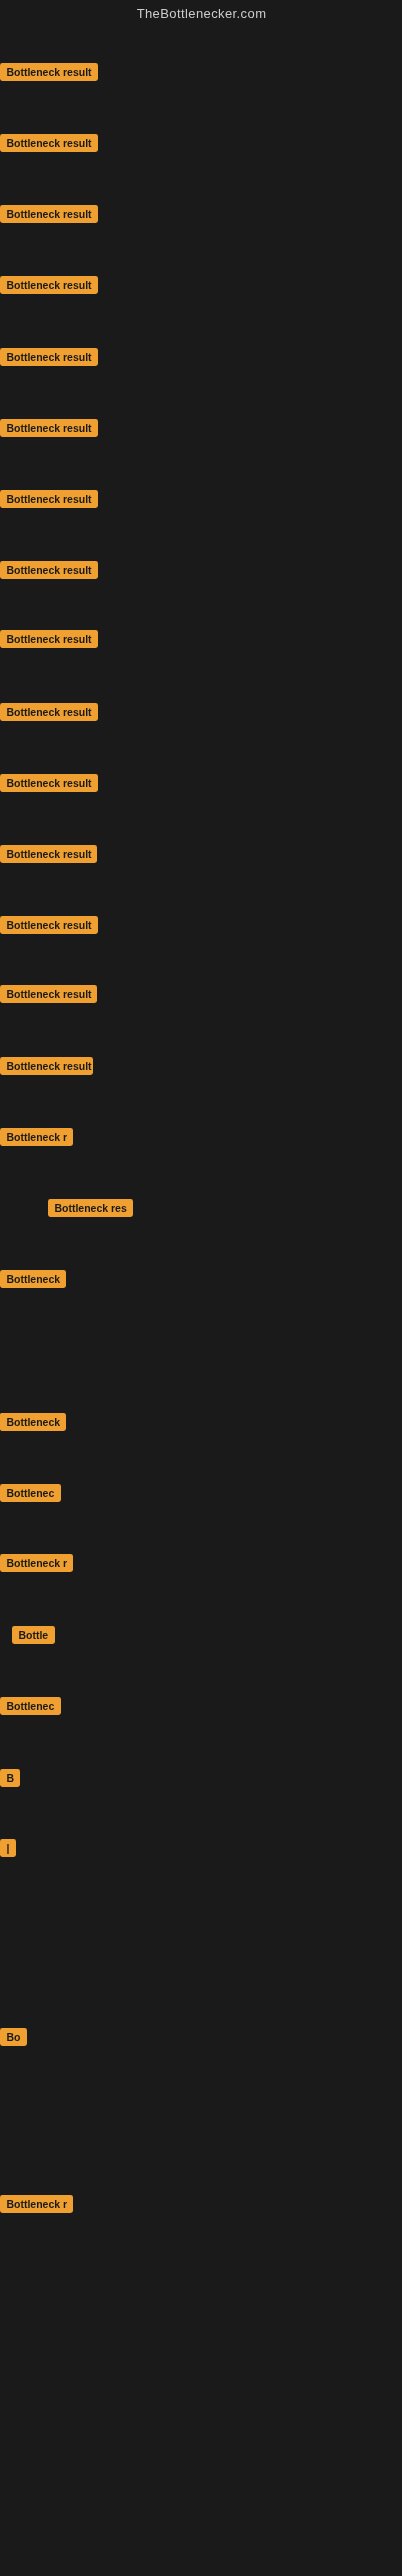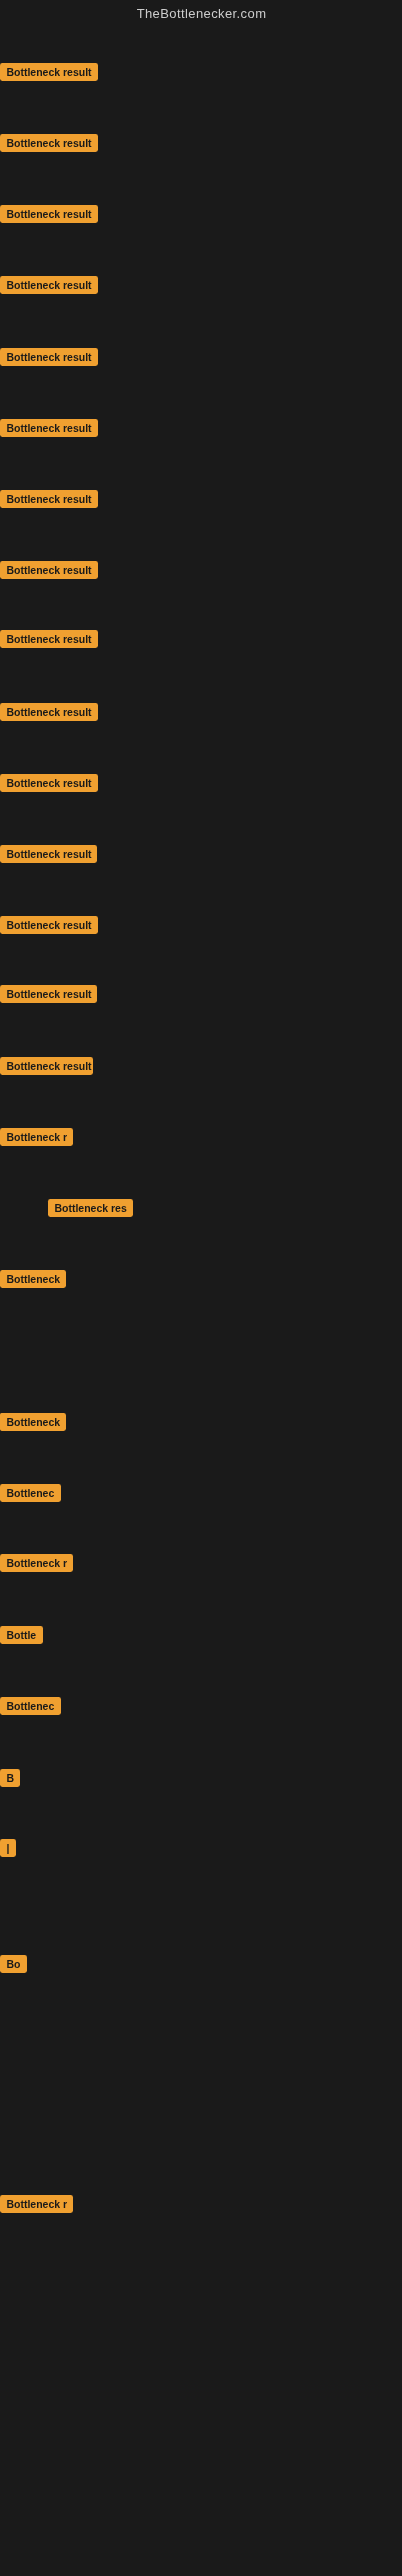--- a/index.html
+++ b/index.html
@@ -62,20 +62,20 @@
     <div class="bottleneck-item" style="top: 883px;"><span class="bottleneck-badge" style="max-width: 99px;">Bottleneck result</span></div>
     <div class="bottleneck-item" style="top: 952px;"><span class="bottleneck-badge" style="max-width: 97px;">Bottleneck result</span></div>
     <div class="bottleneck-item" style="top: 1024px;"><span class="bottleneck-badge" style="max-width: 93px;">Bottleneck result</span></div>
     <div class="bottleneck-item" style="top: 1095px;"><span class="bottleneck-badge" style="max-width: 79px;">Bottleneck r</span></div>
     <div class="bottleneck-item" style="top: 1166px;"><span class="bottleneck-badge" style="max-width: 85px; margin-left: 48px;">Bottleneck res</span></div>
     <div class="bottleneck-item" style="top: 1237px;"><span class="bottleneck-badge" style="max-width: 71px;">Bottleneck</span></div>
     <div class="bottleneck-item" style="top: 1380px;"><span class="bottleneck-badge" style="max-width: 56px;">Bottlen</span></div>
     <div class="bottleneck-item" style="top: 1380px;"><span class="bottleneck-badge" style="max-width: 71px;">Bottleneck</span></div>
     <div class="bottleneck-item" style="top: 1451px;"><span class="bottleneck-badge" style="max-width: 66px;">Bottlenec</span></div>
     <div class="bottleneck-item" style="top: 1521px;"><span class="bottleneck-badge" style="max-width: 76px;">Bottleneck r</span></div>
-    <div class="bottleneck-item" style="top: 1593px;"><span class="bottleneck-badge" style="max-width: 50px;">Bottle</span></div>
+    <div class="bottleneck-item" style="top: 1593px; margin-left: 12px;"><span class="bottleneck-badge" style="max-width: 50px;">Bottle</span></div>
     <div class="bottleneck-item" style="top: 1664px;"><span class="bottleneck-badge" style="max-width: 66px;">Bottlenec</span></div>
     <div class="bottleneck-item" style="top: 1736px;"><span class="bottleneck-badge" style="max-width: 26px;">B</span></div>
     <div class="bottleneck-item" style="top: 1806px;"><span class="bottleneck-badge" style="max-width: 19.3px;">|</span></div>
-    <div class="bottleneck-item" style="top: 1922px; text-decoration: underline;"><span class="bottleneck-badge" style="max-width: 27px;">Bo</span></div>
+    <div class="bottleneck-item" style="top: 1995px; text-decoration: underline;"><span class="bottleneck-badge" style="max-width: 27px;">Bo</span></div>
     <div class="bottleneck-item" style="top: 2162px;"><span class="bottleneck-badge" style="max-width: 79px;">Bottleneck r</span></div>
   </div>
 
 
 </body></html>

